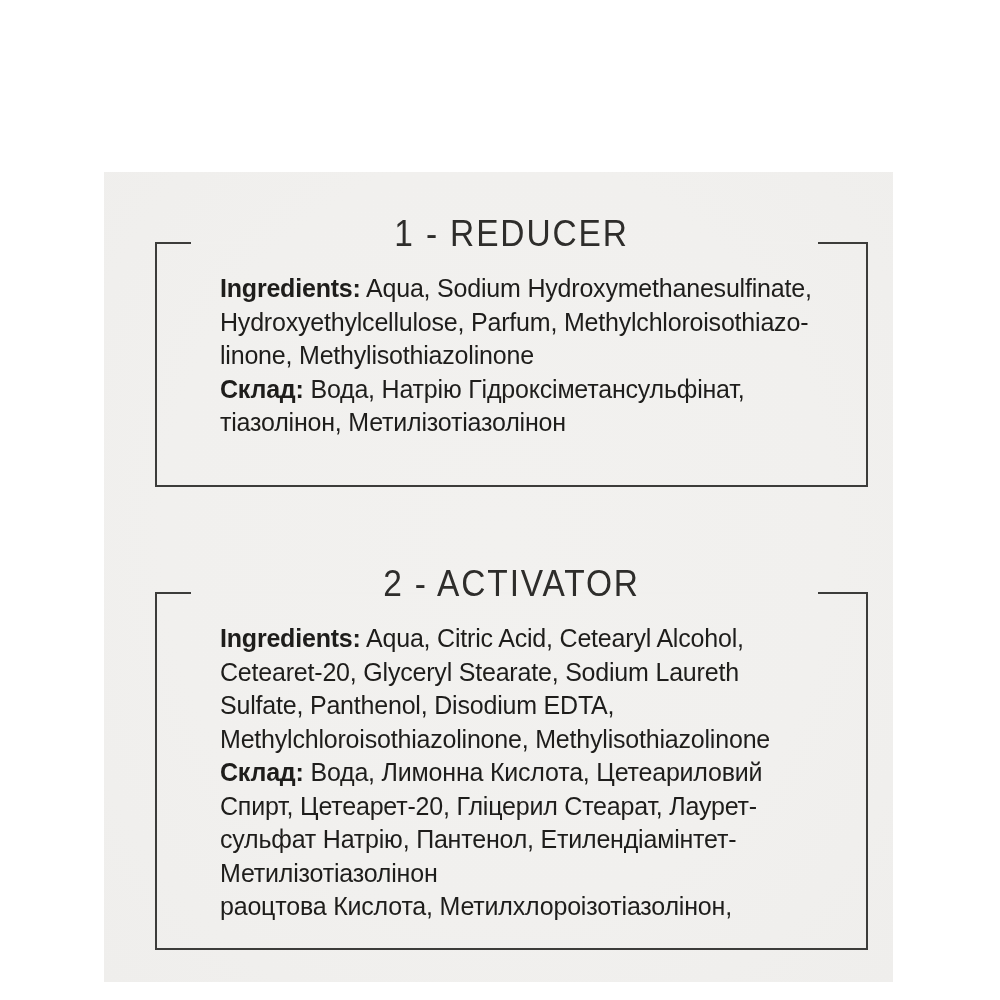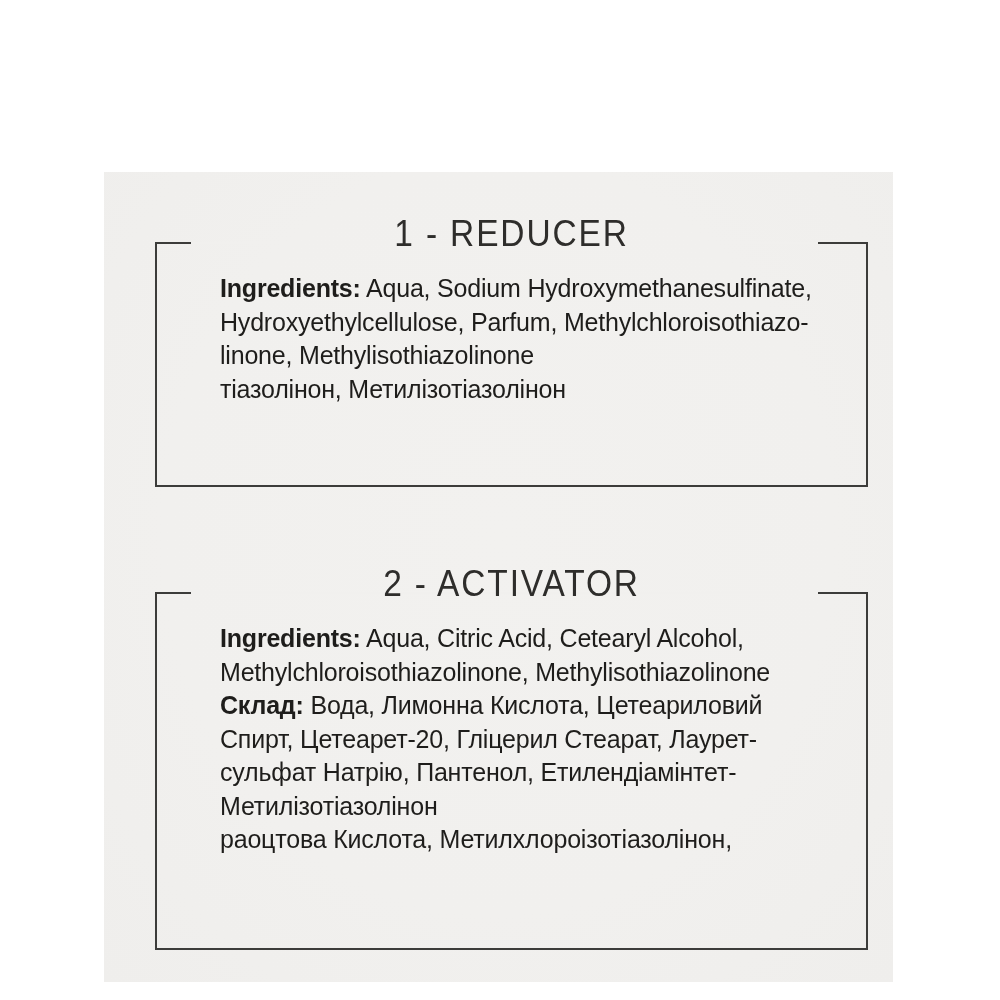--- a/index.html
+++ b/index.html
@@ -76,28 +76,31 @@
 
 <div class="canvas">
   <div class="label-paper">
 
     <section class="panel panel-1">
       <h2 class="panel-title">1 - REDUCER</h2>
       <div class="panel-body">
           <div class="line"><b>Ingredients:</b> Aqua, Sodium Hydroxymethanesulfinate,</div>
           <div class="line">Hydroxyethylcellulose, Parfum, Methylchloroisothiazo-</div>
           <div class="line">linone, Methylisothiazolinone</div>
+          <div class="line"><b>Склад:</b> Вода, Натрію Гідроксіметансульфінат,</div>
           <div class="line">тіазолінон, Метилізотіазолінон</div>
         </div>
     </section>
 
     <section class="panel panel-2">
       <h2 class="panel-title">2 - ACTIVATOR</h2>
       <div class="panel-body">
           <div class="line"><b>Ingredients:</b> Aqua, Citric Acid, Cetearyl Alcohol,</div>
+          <div class="line">Cetearet-20, Glyceryl Stearate, Sodium Laureth</div>
+          <div class="line">Sulfate, Panthenol, Disodium EDTA,</div>
           <div class="line">Methylchloroisothiazolinone, Methylisothiazolinone</div>
           <div class="line"><b>Склад:</b> Вода, Лимонна Кислота, Цетеариловий</div>
           <div class="line">Спирт, Цетеарет-20, Гліцерил Стеарат, Лаурет-</div>
           <div class="line">сульфат Натрію, Пантенол, Етилендіамінтет-</div>
           <div class="line">Метилізотіазолінон</div>
           <div class="line">раоцтова Кислота, Метилхлороізотіазолінон,</div>
         </div>
     </section>
 
   </div>

